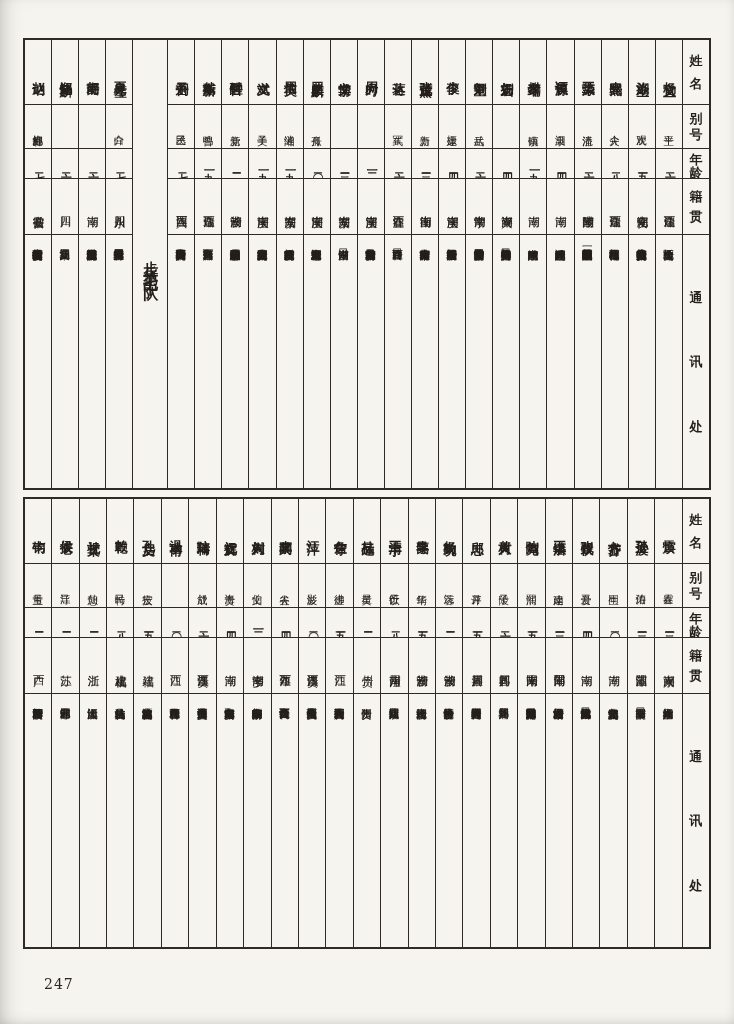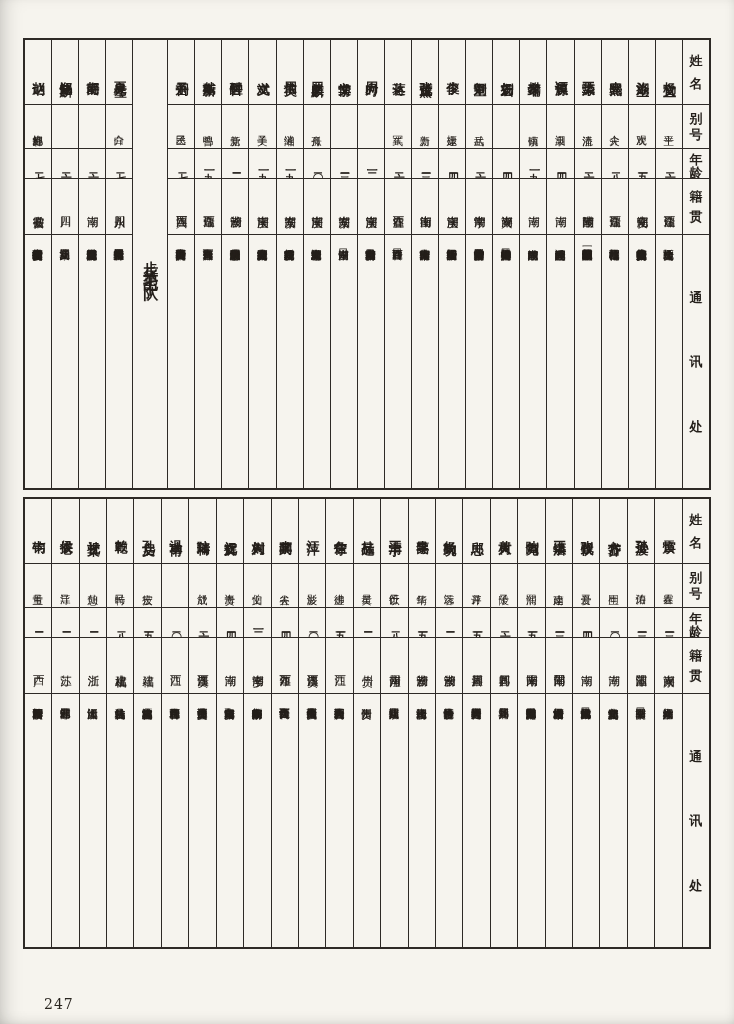--- a/index.html
+++ b/index.html
@@ -68,21 +68,21 @@
   .header-col .cell{padding:4px 1px;}
   .header-label{
     display:flex;flex-direction:column;
     height:100%;width:100%;
     justify-content:space-evenly;align-items:center;
     font-size:13px;font-weight:700;
   }
   .header-label span{display:block;line-height:1;}
   .page-number{
     position:absolute;
-    left:44px;top:996px;
+    left:44px;top:976px;
     font-size:14px;letter-spacing:1px;
     color:#2a2620;
   }
 </style>
 </head>
 <body>
 
 <div class="page">
   <div id="table-top" class="sheet-table">
       <div class="col header-col">

